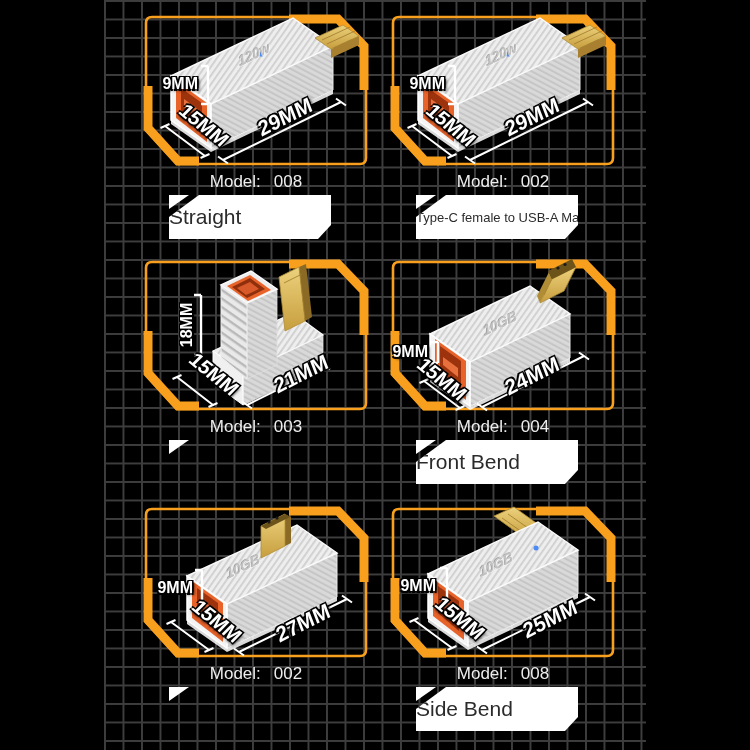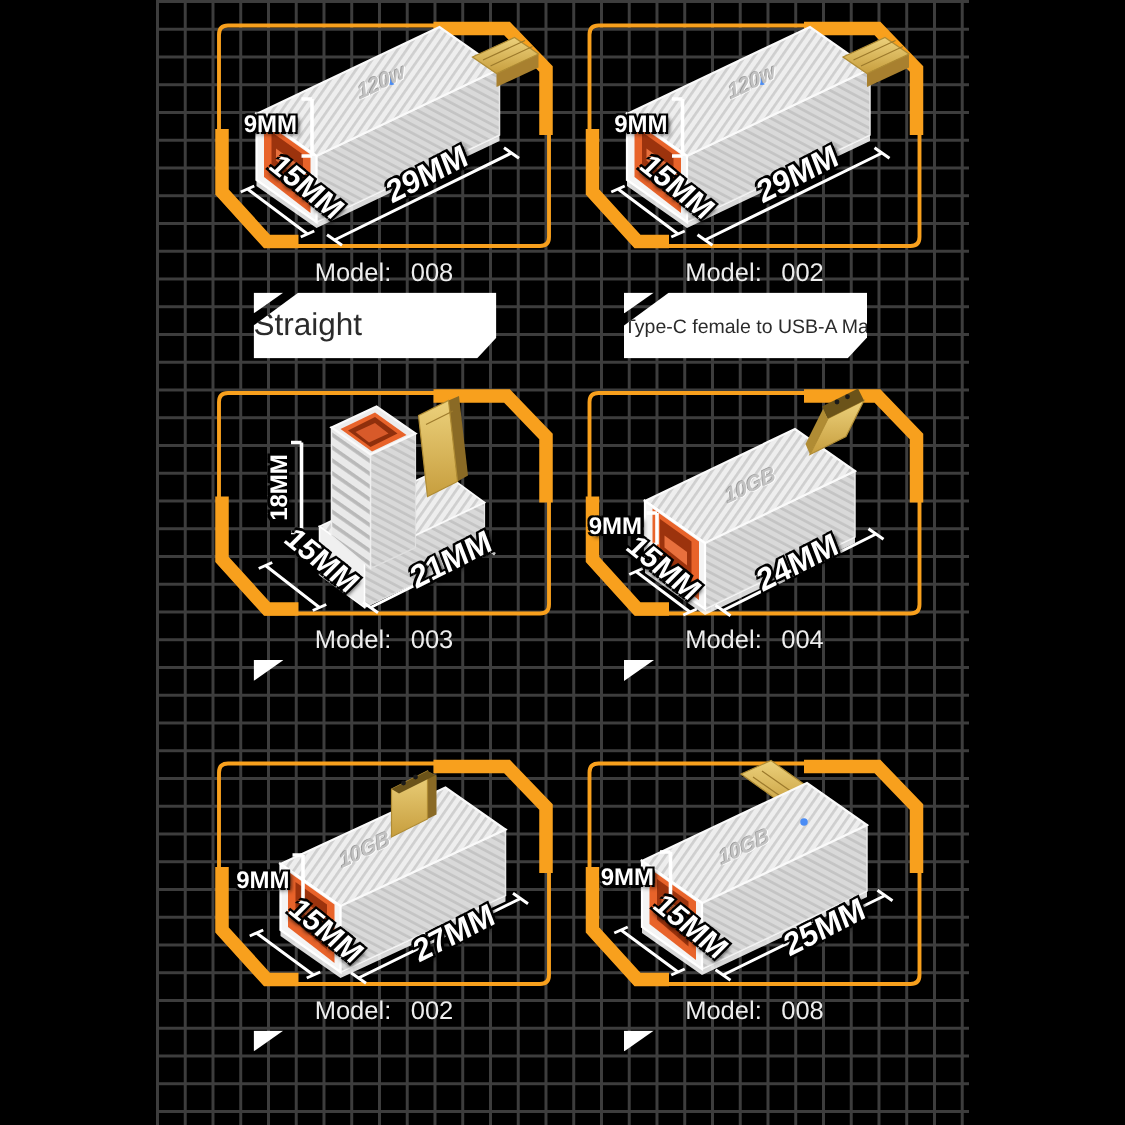--- a/index.html
+++ b/index.html
@@ -194,20 +194,23 @@
     </svg>
     <div class="devtext" style="left:75px;top:56px;width:70px">10GB</div>
     <div class="dimlabel hlab" style="left:2px;top:84px;width:36px;text-align:right">9MM</div>
     <div class="dimlabel wlab" style="left:20px;top:111px;width:64px">15MM</div>
     <div class="dimlabel llab" style="left:96px;top:108px;width:92px">24MM</div>
     <div class="model-line">
       <span>Model:</span>
       <span>004</span>
     </div>
     <div class="wedge"></div>
+    <div class="plate">
+      <span class="tag">Front Bend</span>
+    </div>
   </div>
 
   <div class="panel" id="p5">
     <svg class="frame" width="226" height="153" viewBox="0 0 226 153">
       <path class="thin" d="M150 3 L196 3 L223 31 L223 144 Q223 150 217 150 L34 150 L3 116 L3 9 Q3 3 9 3 L150 3"></path>
       <path class="thick" d="M146 5 L195 5 L221 32 L221 76"></path>
       <path class="thick" d="M5 72 L5 114 L35 147 L56 147"></path>
     </svg>
     <svg class="device" width="226" height="153" viewBox="0 0 226 153">
       <polygon points="84,98 194,47 194,91 84,142" fill="url(#hatchSide)" stroke="#e8e8e8" stroke-width="1"></polygon>
@@ -261,14 +264,17 @@
     </svg>
     <div class="devtext" style="left:70px;top:50px;width:72px">10GB</div>
     <div class="dimlabel hlab" style="left:4px;top:71px;width:42px;text-align:right">9MM</div>
     <div class="dimlabel wlab" style="left:38px;top:103px;width:64px">15MM</div>
     <div class="dimlabel llab" style="left:114px;top:104px;width:92px">25MM</div>
     <div class="model-line">
       <span>Model:</span>
       <span>008</span>
     </div>
     <div class="wedge"></div>
+    <div class="plate">
+      <span class="tag">Side Bend</span>
+    </div>
   </div>
 </div>
 
 </body></html>

